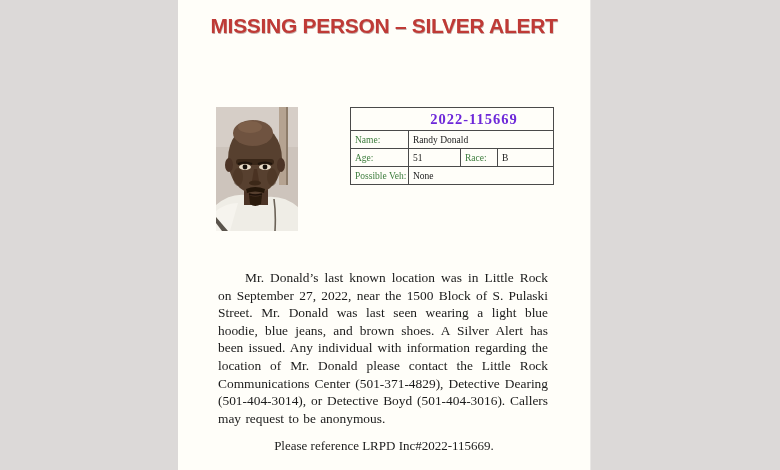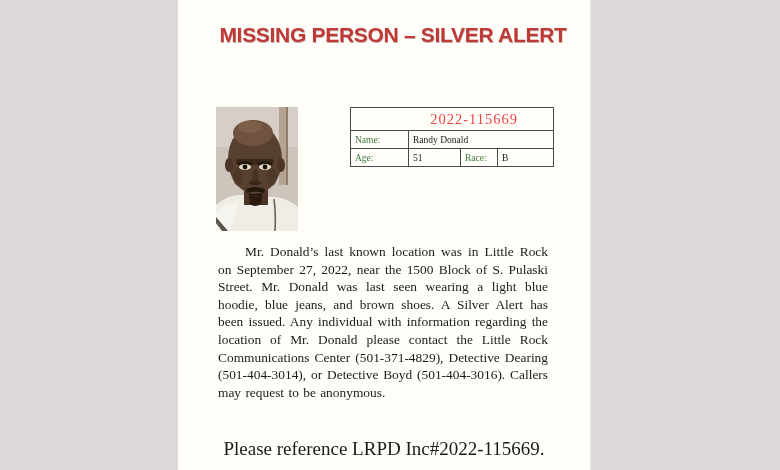--- a/index.html
+++ b/index.html
@@ -25,21 +25,21 @@
     top: 0;
     width: 412px;
     height: 470px;
     background: #fffef9;
   }
   .title {
     position: absolute;
     left: 0;
     top: 14px;
     width: 412px;
-    margin: 9px;
+    margin: 0;
     text-align: center;
     font-family: "Liberation Sans", sans-serif;
     font-weight: bold;
     font-size: 21px;
     letter-spacing: -0.3px;
     color: #bf3a36;
     text-shadow: 0.5px 0.5px 0 rgba(90,20,20,0.35);
   }
   .photo {
     position: absolute;
@@ -64,56 +64,56 @@
     border: 1px solid #4a4a4a;
     padding: 1px 4px;
     height: 15px;
     font-size: 9.5px;
     color: #1a1a1a;
     overflow: hidden;
     white-space: nowrap;
   }
   table.info-table td.case-number {
     text-align: center;
-    font-weight: normal;
+    font-weight: bold;
     font-size: 14.5px;
     letter-spacing: 1px;
     height: 20px;
-    color: #ef4444;
+    color: #6d28d9;
     padding-left: 48px;
   }
   table.info-table td.lbl {
     color: #3c7c3c;
     font-weight: normal;
   }
   .col1 { width: 58px; }
   .col2 { width: 52px; }
   .col3 { width: 37px; }
   .col4 { width: 56px; }
   .body-text {
     position: absolute;
     left: 40px;
-    top: 243px;
+    top: 269px;
     width: 330px;
     margin: 0;
     font-size: 13.4px;
     line-height: 17.6px;
     text-align: justify;
     text-indent: 27px;
     color: #1b1b1b;
     word-spacing: 1px;
   }
   .footer {
     position: absolute;
     left: 0;
     top: 438px;
     width: 412px;
     margin: 0;
     text-align: center;
-    font-size: 19px;
+    font-size: 13px;
     color: #1b1b1b;
   }
 </style>
 </head>
 <body>
 
 <div class="canvas">
   <div class="side-panel left"></div>
   <div class="side-panel right"></div>
 
@@ -183,20 +183,24 @@
       <tr>
         <td class="lbl">Name:</td>
         <td colspan="3">Randy Donald</td>
       </tr>
       <tr>
         <td class="lbl">Age:</td>
         <td>51</td>
         <td class="lbl">Race:</td>
         <td>B</td>
       </tr>
+      <tr>
+        <td class="lbl">Possible Veh:</td>
+        <td colspan="3">None</td>
+      </tr>
     </tbody>
       </table>
 
     <p class="body-text">Mr. Donald’s last known location was in Little Rock on September 27, 2022, near the 1500 Block of S. Pulaski Street. Mr. Donald was last seen wearing a light blue hoodie, blue jeans, and brown shoes. A Silver Alert has been issued. Any individual with information regarding the location of Mr. Donald please contact the Little Rock Communications Center (501-371-4829), Detective Dearing (501-404-3014), or Detective Boyd (501-404-3016). Callers may request to be anonymous.</p>
 
     <p class="footer">Please reference LRPD Inc#2022-115669.</p>
 
   </div>
 </div>
 

